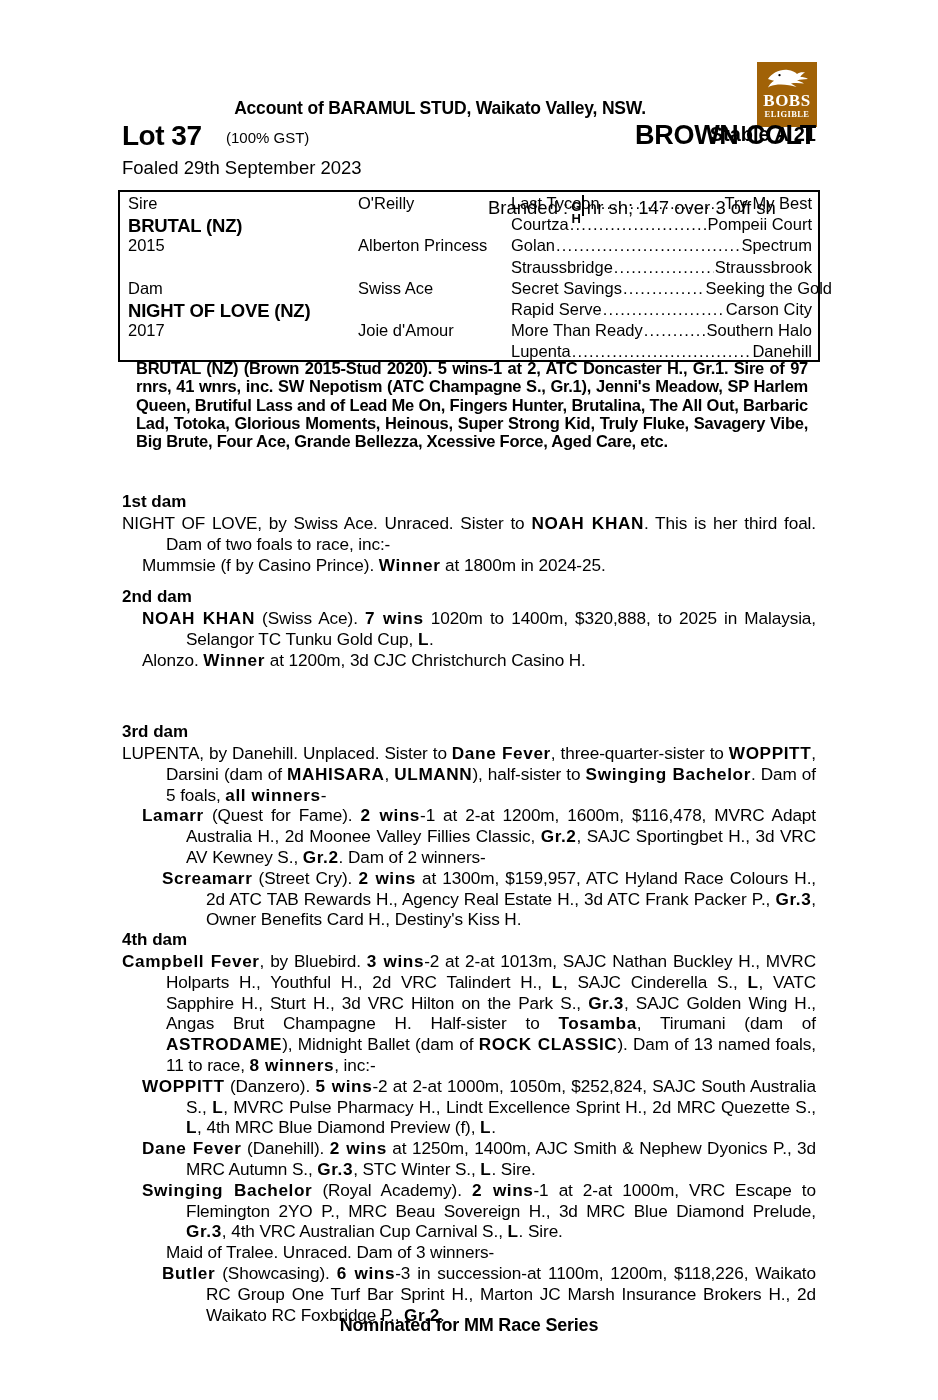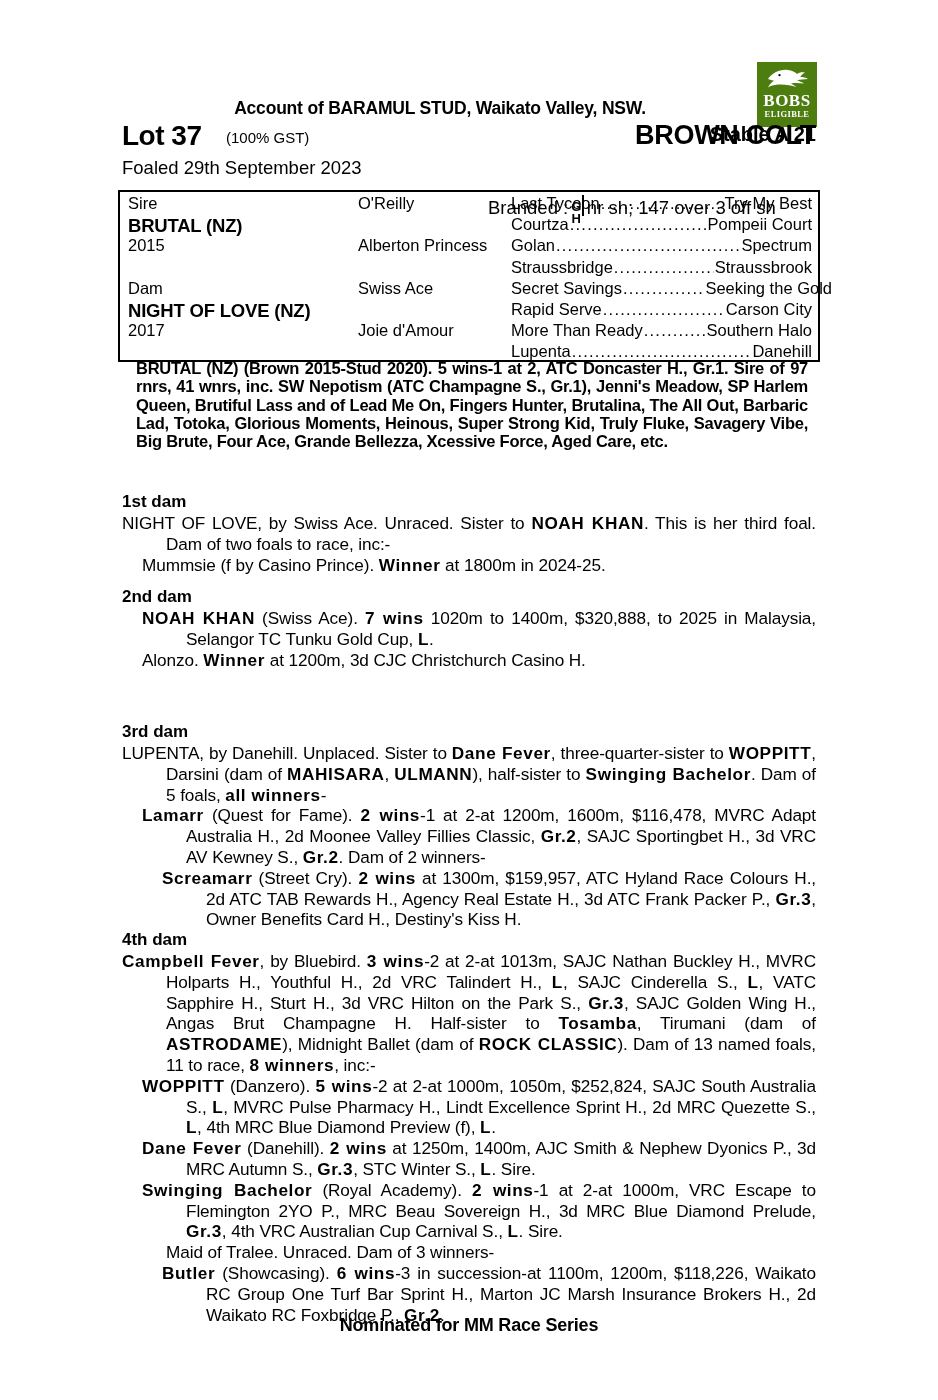--- a/index.html
+++ b/index.html
@@ -31,21 +31,21 @@
     text-align: center;
     font-weight: bold;
     font-size: 17.5px;
     letter-spacing: -0.2px;
     font-stretch: condensed;
   }
   .bobs-logo {
     position: absolute;
     left: 757px; top: 62px;
     width: 60px; height: 65px;
-    background: #4d7c0f;
+    background: #a16207;
     color: #fff;
     text-align: center;
     overflow: hidden;
   }
   .bobs-horse {
     margin: 5px auto 0;
     width: 46px; height: 22px;
   }
   .bobs-word {
     font-family: "Liberation Serif", serif;

